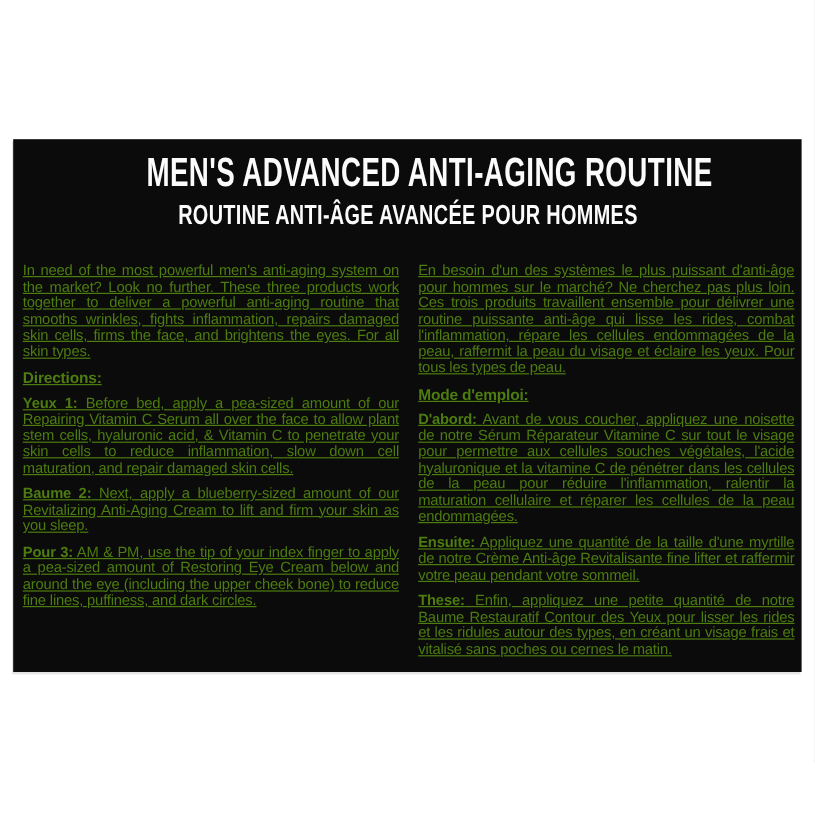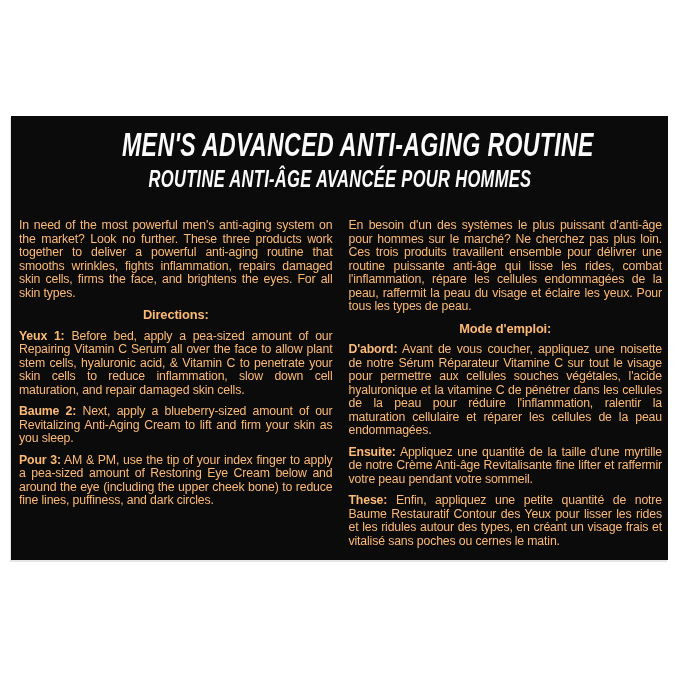--- a/index.html
+++ b/index.html
@@ -15,21 +15,20 @@
     left: 11px; top: 116px;
     width: 657px; height: 444px;
     background: #0b0b0b;
     box-shadow: -1px 2px 0 rgba(0,0,0,0.10);
   }
   .label-header {
     position: absolute;
     top: 11px; left: 0; right: 0;
     text-align: center;
     color: #fbfbfb;
-    font-style: italic;
   }
   .title-en {
     display: inline-block;
     font-weight: bold;
     font-size: 34px;
     line-height: 1.05;
     letter-spacing: 0.5px;
     white-space: nowrap;
     transform: scaleX(0.68);
     transform-origin: 50% 50%;
@@ -46,32 +45,33 @@
     transform-origin: 50% 50%;
   }
   .columns {
     position: absolute;
     top: 103px; left: 8px; right: 6px;
     display: flex;
     gap: 16px;
   }
   .col {
     flex: 1;
-    color: #fdba74;
+    color: #4d7c0f;
     font-size: 12.3px;
     line-height: 13.5px;
     letter-spacing: -0.15px;
     text-align: justify;
+    text-decoration: underline;
   }
   .col p { margin: 0 0 8px 0; }
   .col .section-heading {
     font-weight: bold;
     font-size: 12.9px;
     margin: 0 0 8px 0;
-    text-align: center;
+    text-align: left;
   }
   .step b { font-weight: bold; }
 </style>
 </head>
 <body>
 
 <div class="label-panel">
 
   <div class="label-header">
     <div>

